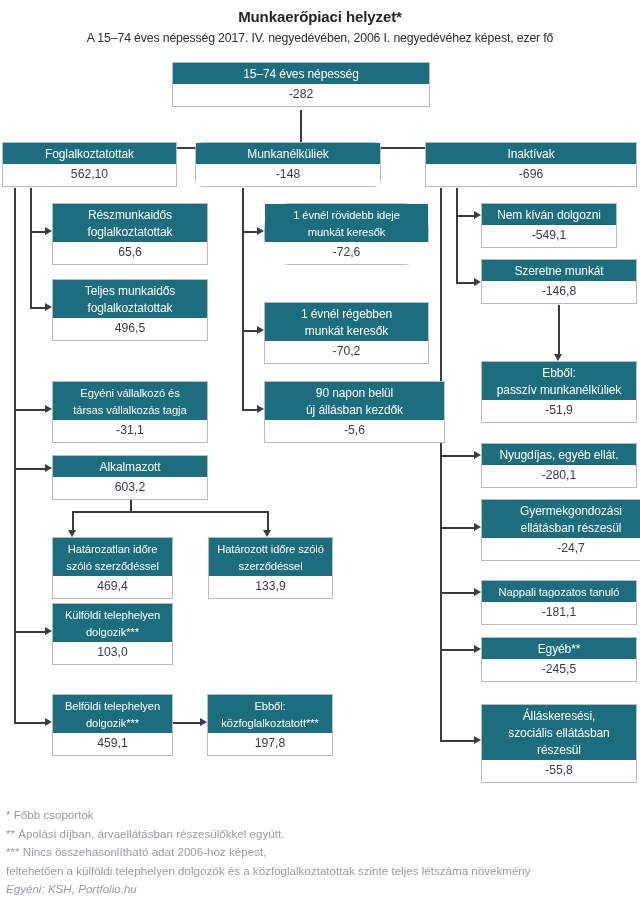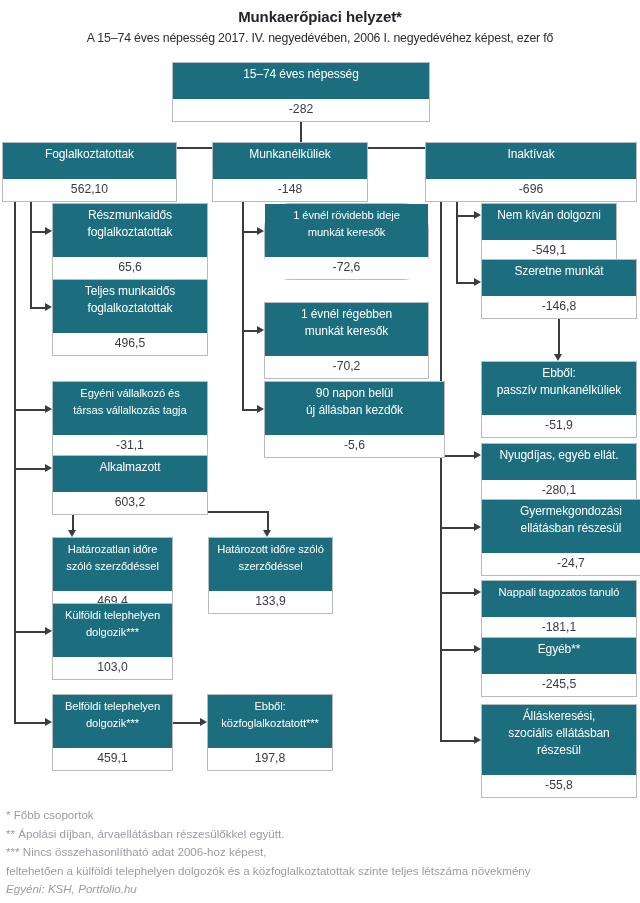--- a/index.html
+++ b/index.html
@@ -48,21 +48,21 @@
     border: 1px solid #b9bcbe;
     background: #ffffff;
     z-index: 3;
   }
   .node .head {
     background: #1c6e7e;
     color: #ffffff;
     text-align: center;
     font-size: 12px;
     line-height: 17px;
-    padding: 3px 2px 16px 2px;
+    padding: 3px 2px 1px 2px;
     letter-spacing: -0.1px;
     box-sizing: border-box;
   }
   .node .head.small { font-size: 11.2px; }
   .node .val {
     background: #ffffff;
     color: #3a3a44;
     text-align: center;
     font-size: 12.2px;
     line-height: 19px;
@@ -130,21 +130,21 @@
   <div class="arrow-down" style="left:75px; top:157px;"></div>
   <div class="vline" style="left:300px; top:147px; height:12px;"></div>
   <div class="arrow-down" style="left:296px; top:157px;"></div>
   <div class="vline" style="left:553px; top:147px; height:12px;"></div>
   <div class="arrow-down" style="left:549px; top:157px;"></div>
 
   <div class="node" style="left:2px; top:142px; width:175px;">
     <div class="head">Foglalkoztatottak</div>
     <div class="val">562,10</div>
   </div>
-  <div class="node" style="left:212px; top:142px; width:156px;">
+  <div class="node" style="left:195px; top:142px; width:186px;border-radius:7px;">
     <div class="head">Munkanélküliek</div>
     <div class="val">-148</div>
   </div>
   <div class="node" style="left:425px; top:142px; width:212px;">
     <div class="head">Inaktívak</div>
     <div class="val">-696</div>
   </div>
 
   <div class="vline" style="left:30px; top:188px; height:120px;"></div>
   <div class="hline" style="left:30px; top:231px; width:17px;"></div>

